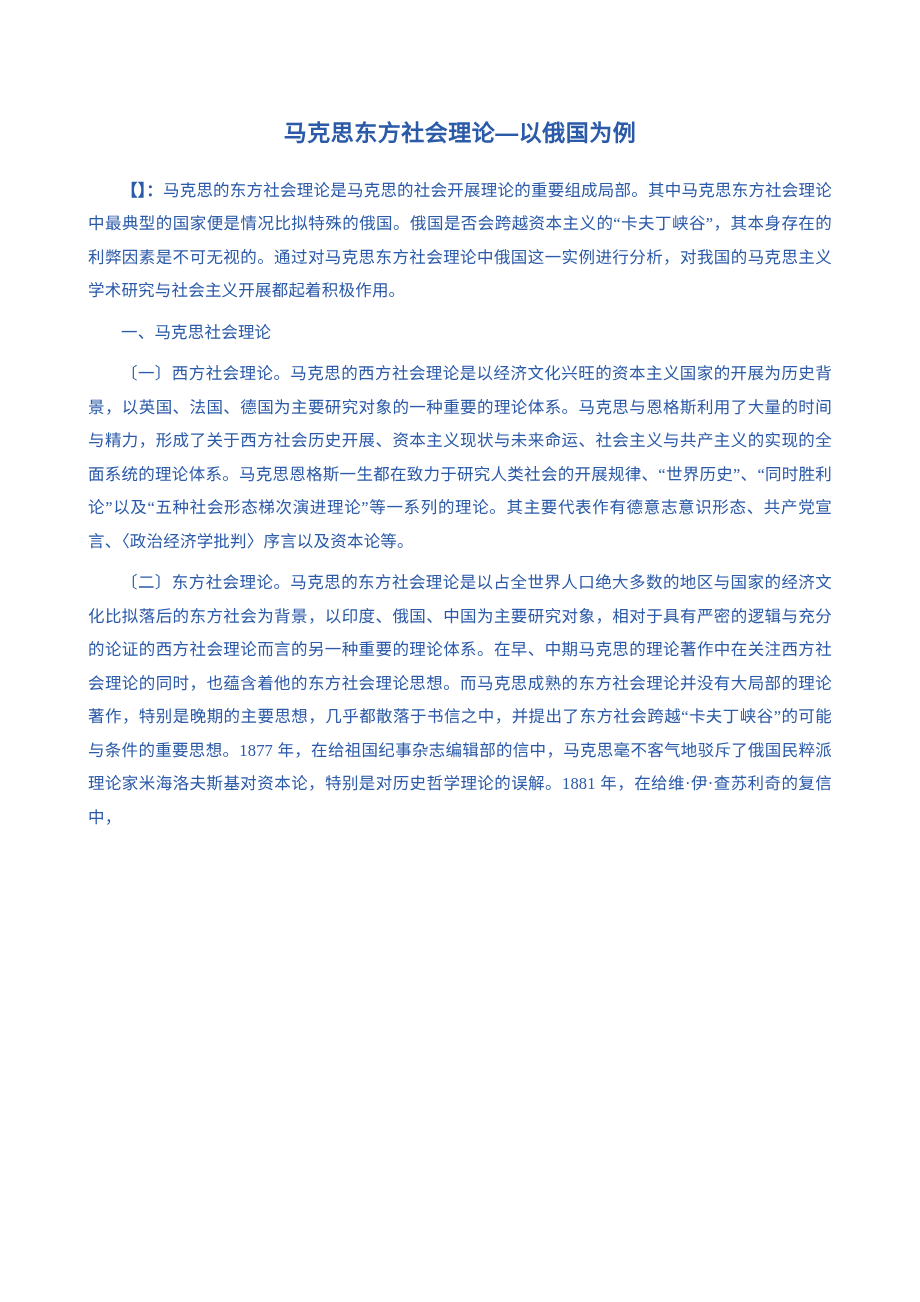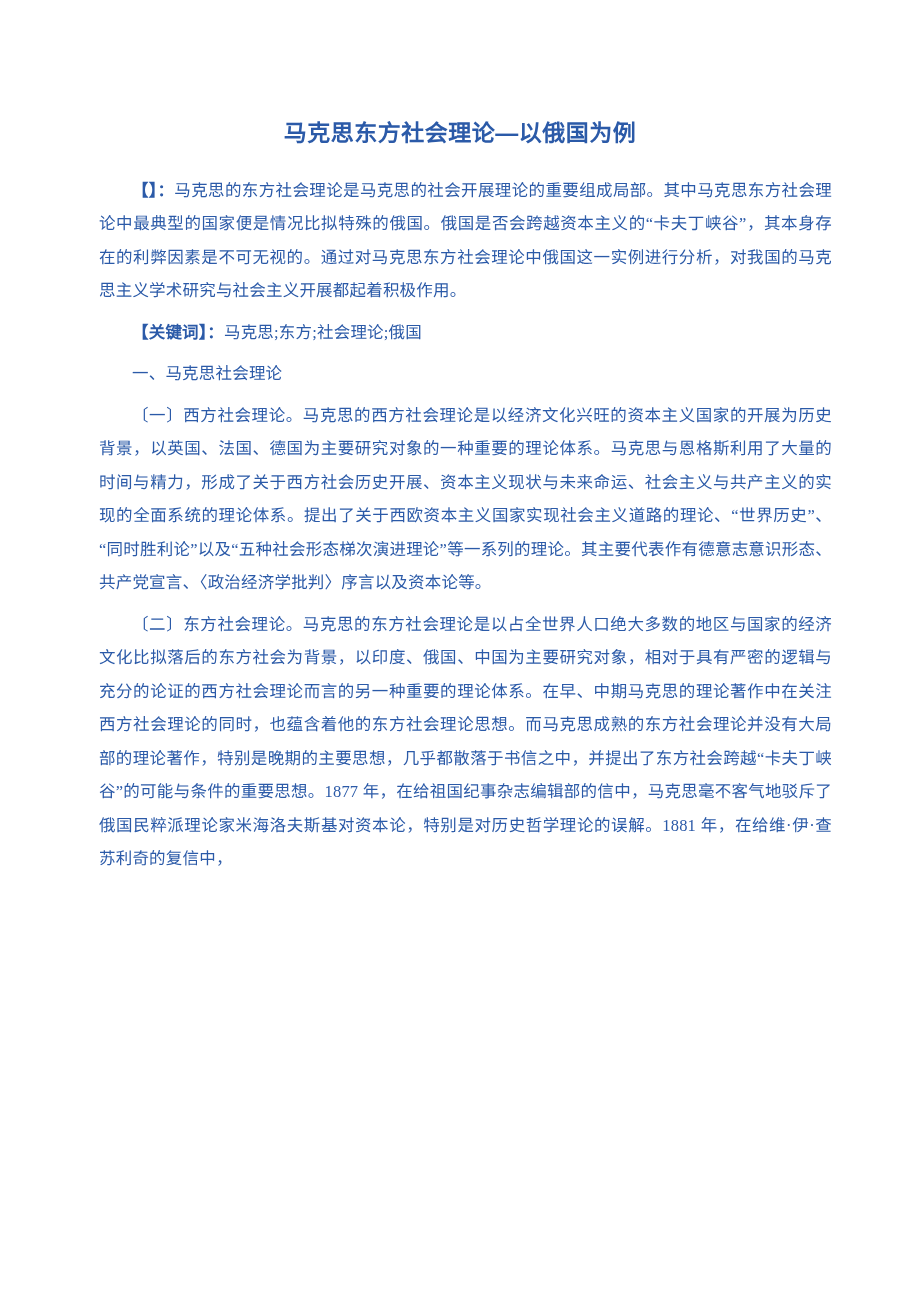--- a/index.html
+++ b/index.html
@@ -29,21 +29,21 @@
     letter-spacing: 0.5px;
     margin: 18px 0 26px 0;
     font-family: "Liberation Sans", "DejaVu Sans", sans-serif;
   }
   .para {
     font-size: 16.5px;
     line-height: 2.03;
     color: #2b5aa8;
     text-align: justify;
     text-justify: inter-ideograph;
-    margin: 0 0 8px 11px;
+    margin: 0 0 8px 0;
     text-indent: 2em;
     letter-spacing: 0.2px;
   }
   .para.kw {
     text-indent: 2em;
   }
   .para.section {
     text-indent: 2em;
   }
   .bold-lead {
@@ -52,23 +52,22 @@
 </style>
 </head>
 <body>
 
 <div class="page">
 
   <h1 class="doc-title">马克思东方社会理论—以俄国为例</h1>
 
   <p class="para kw"><span class="bold-lead">【】：</span><span>马克思的东方社会理论是马克思的社会开展理论的重要组成局部。其中马克思东方社会理论中最典型的国家便是情况比拟特殊的俄国。俄国是否会跨越资本主义的“卡夫丁峡谷”，其本身存在的利弊因素是不可无视的。通过对马克思东方社会理论中俄国这一实例进行分析，对我国的马克思主义学术研究与社会主义开展都起着积极作用。</span></p>
 
-  <p class="para kw"><span class="bold-lead">【关键词】：</span><span>马克思;东方;社会理论;俄国</span></p>
 
 
   <p class="para section">一、马克思社会理论</p>
 
 
-  <p class="para">〔一〕西方社会理论。马克思的西方社会理论是以经济文化兴旺的资本主义国家的开展为历史背景，以英国、法国、德国为主要研究对象的一种重要的理论体系。马克思与恩格斯利用了大量的时间与精力，形成了关于西方社会历史开展、资本主义现状与未来命运、社会主义与共产主义的实现的全面系统的理论体系。提出了关于西欧资本主义国家实现社会主义道路的理论、“世界历史”、“同时胜利论”以及“五种社会形态梯次演进理论”等一系列的理论。其主要代表作有德意志意识形态、共产党宣言、〈政治经济学批判〉序言以及资本论等。</p>
+  <p class="para">〔一〕西方社会理论。马克思的西方社会理论是以经济文化兴旺的资本主义国家的开展为历史背景，以英国、法国、德国为主要研究对象的一种重要的理论体系。马克思与恩格斯利用了大量的时间与精力，形成了关于西方社会历史开展、资本主义现状与未来命运、社会主义与共产主义的实现的全面系统的理论体系。马克思恩格斯一生都在致力于研究人类社会的开展规律、“世界历史”、“同时胜利论”以及“五种社会形态梯次演进理论”等一系列的理论。其主要代表作有德意志意识形态、共产党宣言、〈政治经济学批判〉序言以及资本论等。</p>
 
   <p class="para">〔二〕东方社会理论。马克思的东方社会理论是以占全世界人口绝大多数的地区与国家的经济文化比拟落后的东方社会为背景，以印度、俄国、中国为主要研究对象，相对于具有严密的逻辑与充分的论证的西方社会理论而言的另一种重要的理论体系。在早、中期马克思的理论著作中在关注西方社会理论的同时，也蕴含着他的东方社会理论思想。而马克思成熟的东方社会理论并没有大局部的理论著作，特别是晚期的主要思想，几乎都散落于书信之中，并提出了东方社会跨越“卡夫丁峡谷”的可能与条件的重要思想。1877 年，在给祖国纪事杂志编辑部的信中，马克思毫不客气地驳斥了俄国民粹派理论家米海洛夫斯基对资本论，特别是对历史哲学理论的误解。1881 年，在给维·伊·查苏利奇的复信中，</p>
 
 </div>
 
 </body></html>

